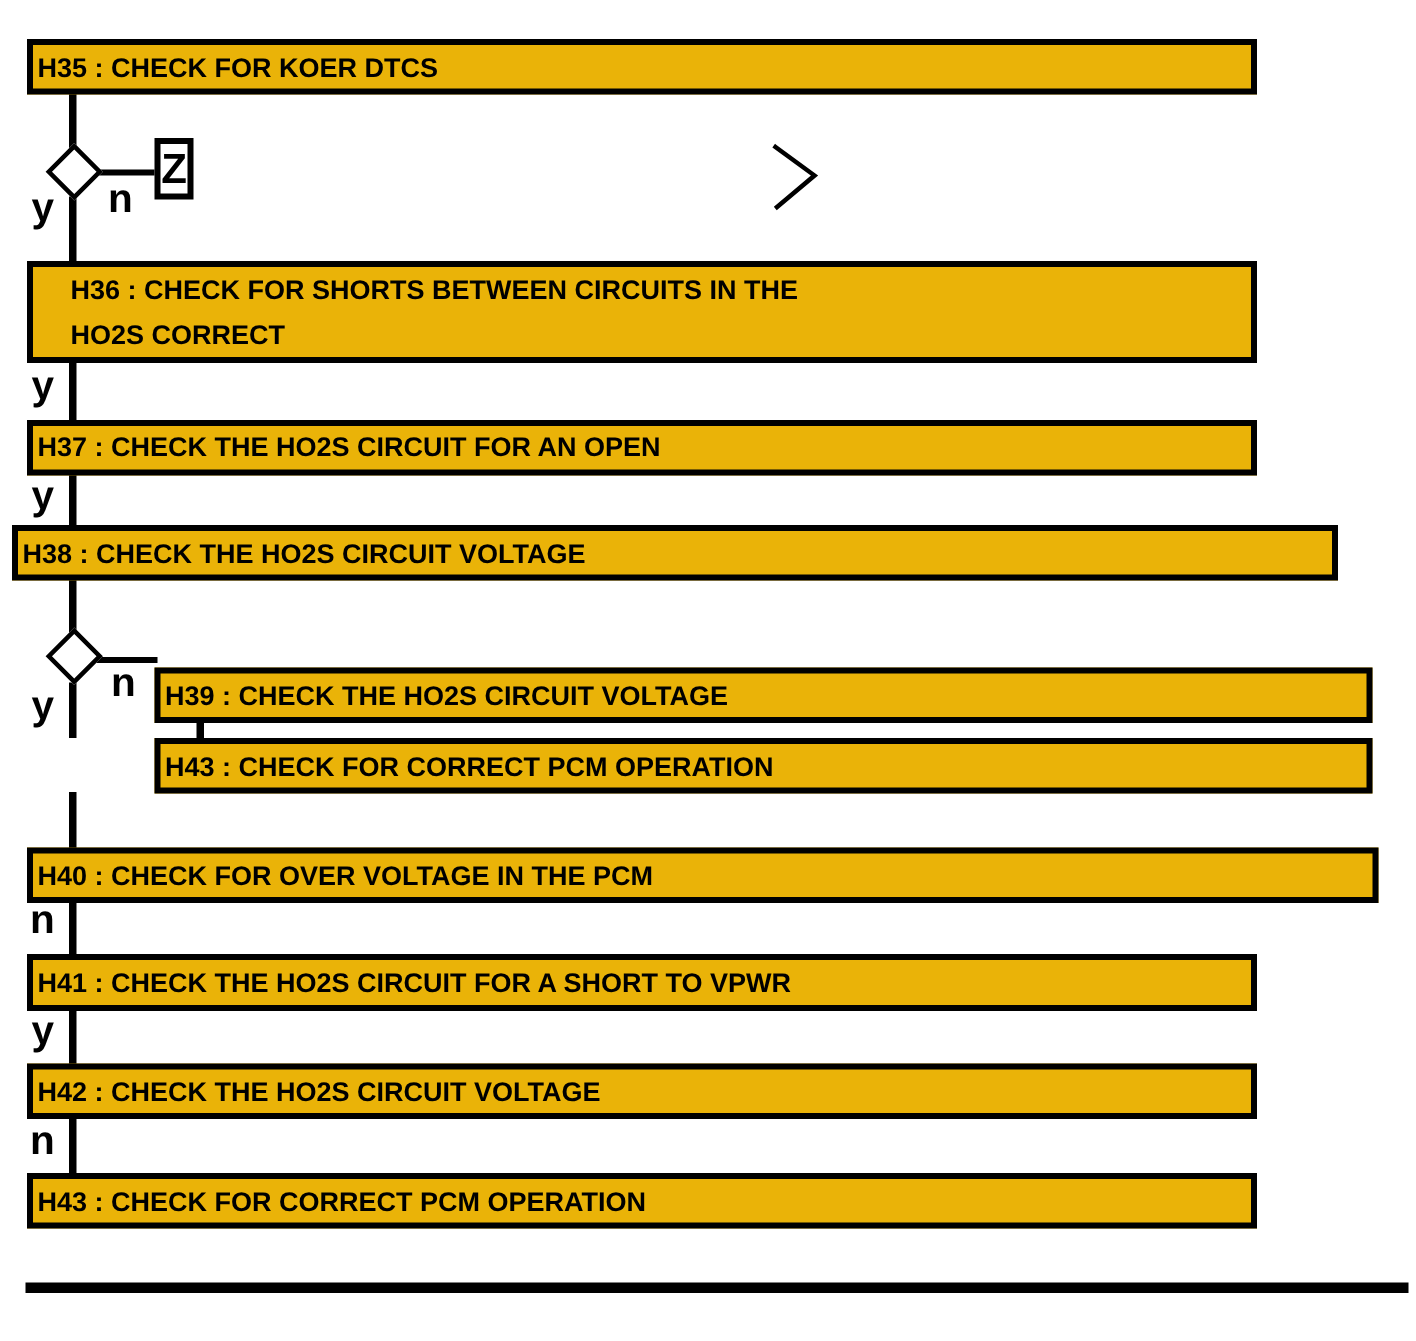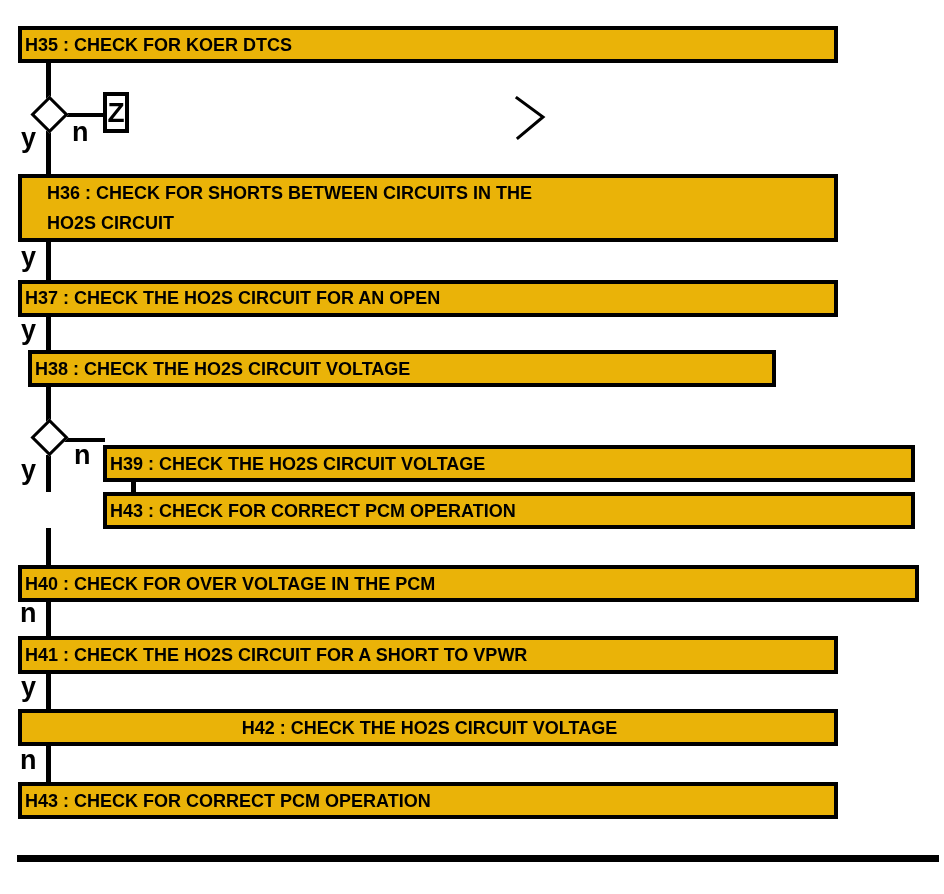--- a/index.html
+++ b/index.html
@@ -105,48 +105,48 @@
   <span class="blabel" style="left:20px;  top:600px;">n</span>
   <span class="blabel" style="left:21px;  top:674px;">y</span>
   <span class="blabel" style="left:20px;  top:747px;">n</span>
 
   <div class="pbox" style="left:18px; top:26px; width:820px; height:37px;">
     <span>H35 : CHECK FOR KOER DTCS</span>
   </div>
 
   <div class="pbox" style="left:18px; top:174px; width:820px; height:68px;padding-left:25px;">
     <span>H36 : CHECK FOR SHORTS BETWEEN CIRCUITS IN THE</span>
-    <span>HO2S CIRCUIT</span>
+    <span>HO2S CORRECT</span>
   </div>
 
   <div class="pbox" style="left:18px; top:280px; width:820px; height:37px;justify-content:flex-end;">
     <span>H37 : CHECK THE HO2S CIRCUIT FOR AN OPEN</span>
   </div>
 
-  <div class="pbox" style="left:28px; top:350px; width:748px; height:37px;">
+  <div class="pbox" style="left:8px; top:350px; width:884px; height:37px;">
     <span>H38 : CHECK THE HO2S CIRCUIT VOLTAGE</span>
   </div>
 
   <div class="pbox" style="left:103px; top:445px; width:812px; height:37px;">
     <span>H39 : CHECK THE HO2S CIRCUIT VOLTAGE</span>
   </div>
 
   <div class="pbox" style="left:103px; top:492px; width:812px; height:37px;">
     <span>H43 : CHECK FOR CORRECT PCM OPERATION</span>
   </div>
 
   <div class="pbox" style="left:18px; top:565px; width:901px; height:37px;">
     <span>H40 : CHECK FOR OVER VOLTAGE IN THE PCM</span>
   </div>
 
   <div class="pbox" style="left:18px; top:636px; width:820px; height:38px;">
     <span>H41 : CHECK THE HO2S CIRCUIT FOR A SHORT TO VPWR</span>
   </div>
 
-  <div class="pbox" style="left:18px; top:709px; width:820px; height:37px;text-align:center;">
+  <div class="pbox" style="left:18px; top:709px; width:820px; height:37px;">
     <span>H42 : CHECK THE HO2S CIRCUIT VOLTAGE</span>
   </div>
 
   <div class="pbox" style="left:18px; top:782px; width:820px; height:37px;">
     <span>H43 : CHECK FOR CORRECT PCM OPERATION</span>
   </div>
 
   <div class="divider" style="left:17px; top:855px; width:922px; height:7px;"></div>
 
 </div>

